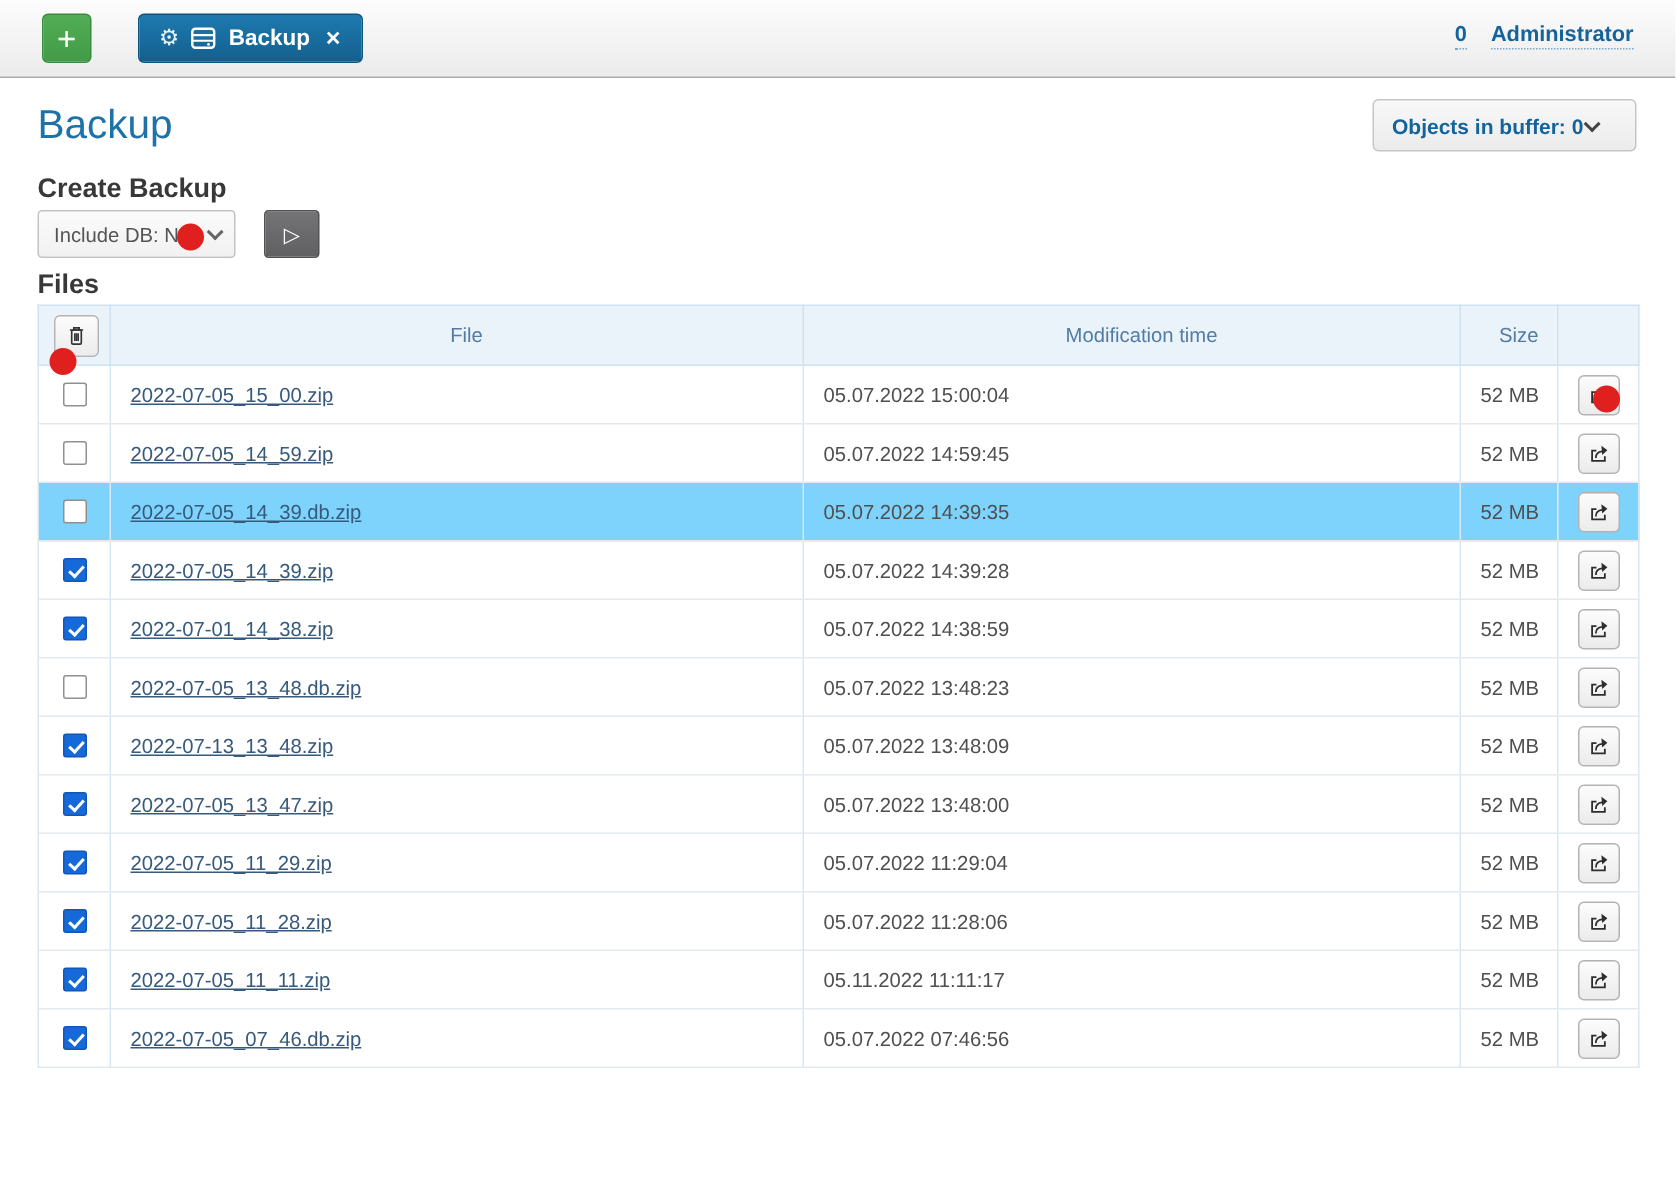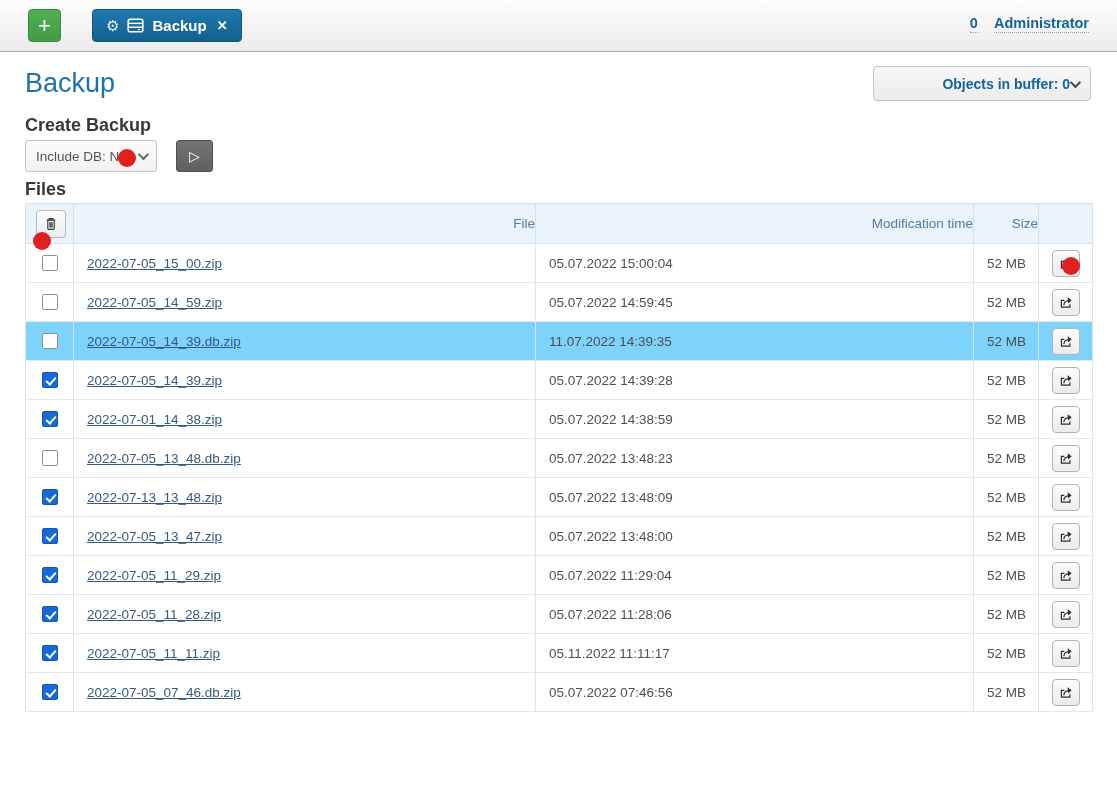--- a/index.html
+++ b/index.html
@@ -36,24 +36,24 @@
   .tab .x { font-size:13px; font-weight:bold; margin-left:2px; }
   .user-links { position:absolute; right:28px; top:15px; display:flex; gap:16px; }
   .toplink {
     color:#15639c; font-weight:bold; font-size:14.5px; text-decoration:none;
     border-bottom:1px dotted #7aa6c9; cursor:pointer; line-height:17px;
   }
 
   
   .page-title { margin:16px 0 0 25px; font-size:27px; line-height:31px; color:#1d73a9; }
   .buffer-btn {
-    position:absolute; top:66px; right:26px; width:218px; height:35px;
+    position:absolute; top:66px; right:26px; width:176px; height:35px;
     background:linear-gradient(#f8f8f8,#ebebeb);
     border:1px solid #c6c6c6; border-radius:4px;
-    display:flex; align-items:center; justify-content:flex-end;
+    display:flex; align-items:center; justify-content:flex-start;
     padding:0 12px; cursor:pointer;
   }
   .buffer-btn .blabel { color:#15639c; font-weight:bold; font-size:14px; }
   .chev {
     width:8px; height:8px; border-right:2px solid #444; border-bottom:2px solid #444;
     transform:rotate(45deg) translateY(-2px);
   }
   .section-h { margin:18px 0 0 25px; font-size:18px; line-height:17px; font-weight:bold; color:#383838; }
 
   
@@ -74,21 +74,21 @@
   .files-h { margin-top:9px; }
 
   
   .tbl {
     margin:5px 0 0 25px; width:1067px;
     border-collapse:collapse; table-layout:fixed;
     border:1px solid #d6e5f2;
   }
   .tbl thead th {
     height:40px; background:#eaf3fa; border:1px solid #cfe2f1;
-    font-weight:normal; color:#527ca3; font-size:13.5px; text-align:right;
+    font-weight:normal; color:#527ca3; font-size:13.5px; text-align:center;
     padding:0 0 0 13px;
   }
   .tbl thead th.c-check { padding:0; }
   .tbl tbody td {
     height:39px; background:#fff;
     border-right:1px solid #d6e8f5; border-left:1px solid #d6e8f5;
     border-bottom:1px solid #e3e9ef;
     font-size:13.5px; color:#4f4f4f; padding:0 0 0 13px;
   }
   .tbl tbody td.c-check, .tbl tbody td.c-act { padding:0; text-align:center; }
@@ -229,21 +229,21 @@
           <polygon points="9.6,3.2 13.6,6.2 10.1,9.4" fill="#2e2e2e"></polygon>
         </svg>
       </button>
     </td>
   </tr>
         <tr class="hl">
     <td class="c-check">
             <span class="cb"></span>
           </td>
     <td class="c-file"><a class="flink">2022-07-05_14_39.db.zip</a></td>
-    <td class="c-time"><span>11.07.2022 14:39:35</span></td>
+    <td class="c-time"><span>05.07.2022 14:39:35</span></td>
     <td class="c-size"><span>52 MB</span></td>
     <td class="c-act">
       <button class="dl-btn">
         <svg width="16" height="16" viewBox="0 0 16 16">
           <path d="M6.3 6.4 H3.4 V13.2 H11.9 V10.2" fill="none" stroke="#2e2e2e" stroke-width="1.2"></path>
           <path d="M5.9 11.3 C5.9 8.4 7.5 7.1 10.1 6.9" fill="none" stroke="#2e2e2e" stroke-width="1.2"></path>
           <polygon points="9.6,3.2 13.6,6.2 10.1,9.4" fill="#2e2e2e"></polygon>
         </svg>
       </button>
     </td>

